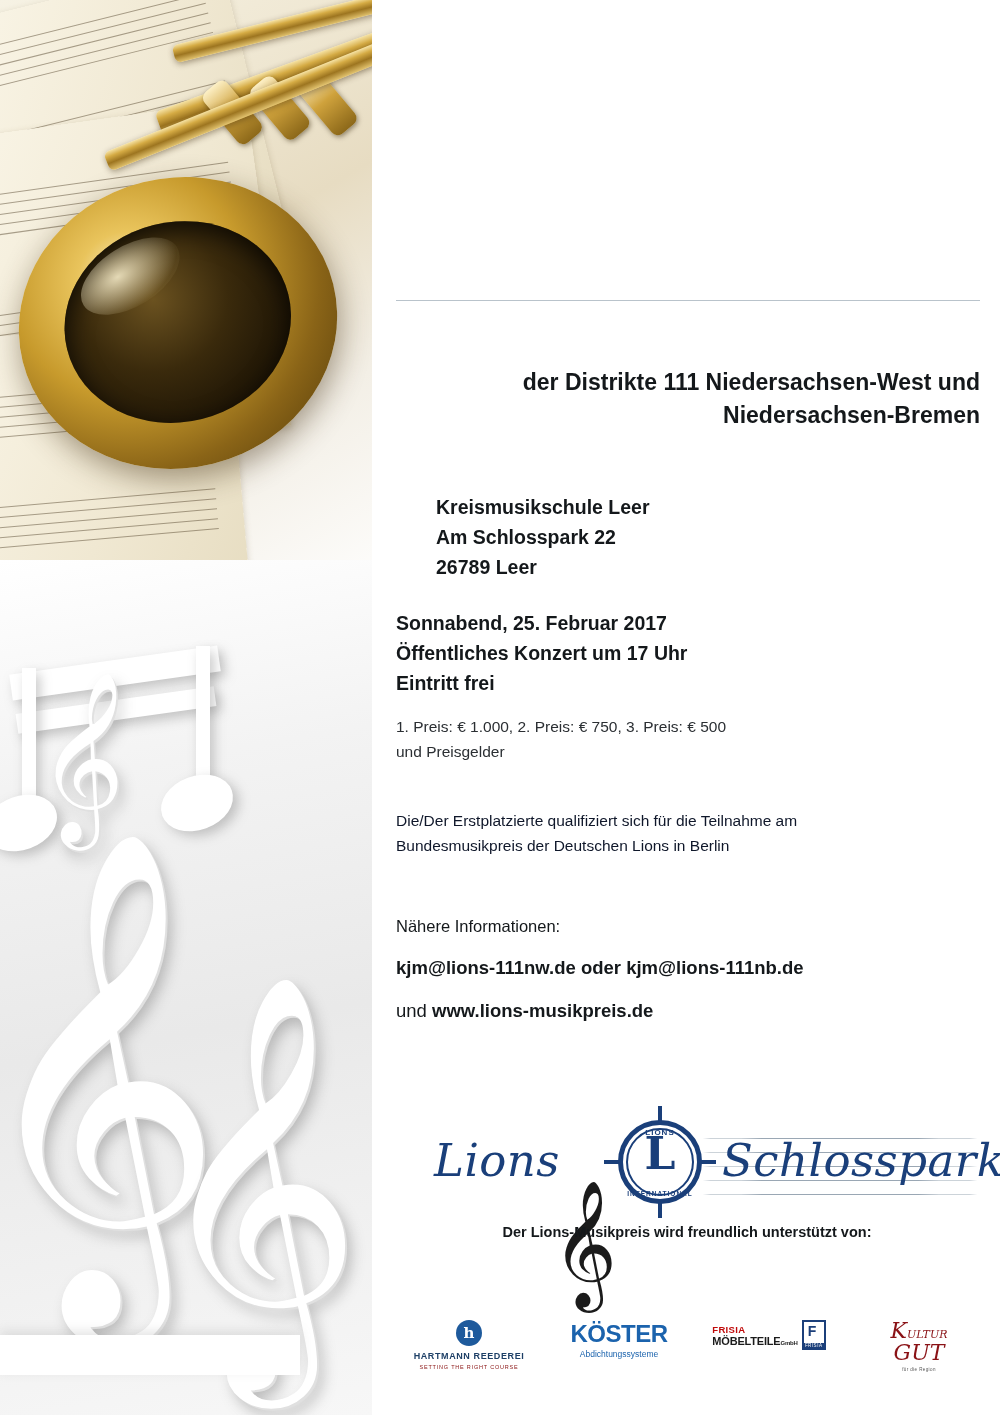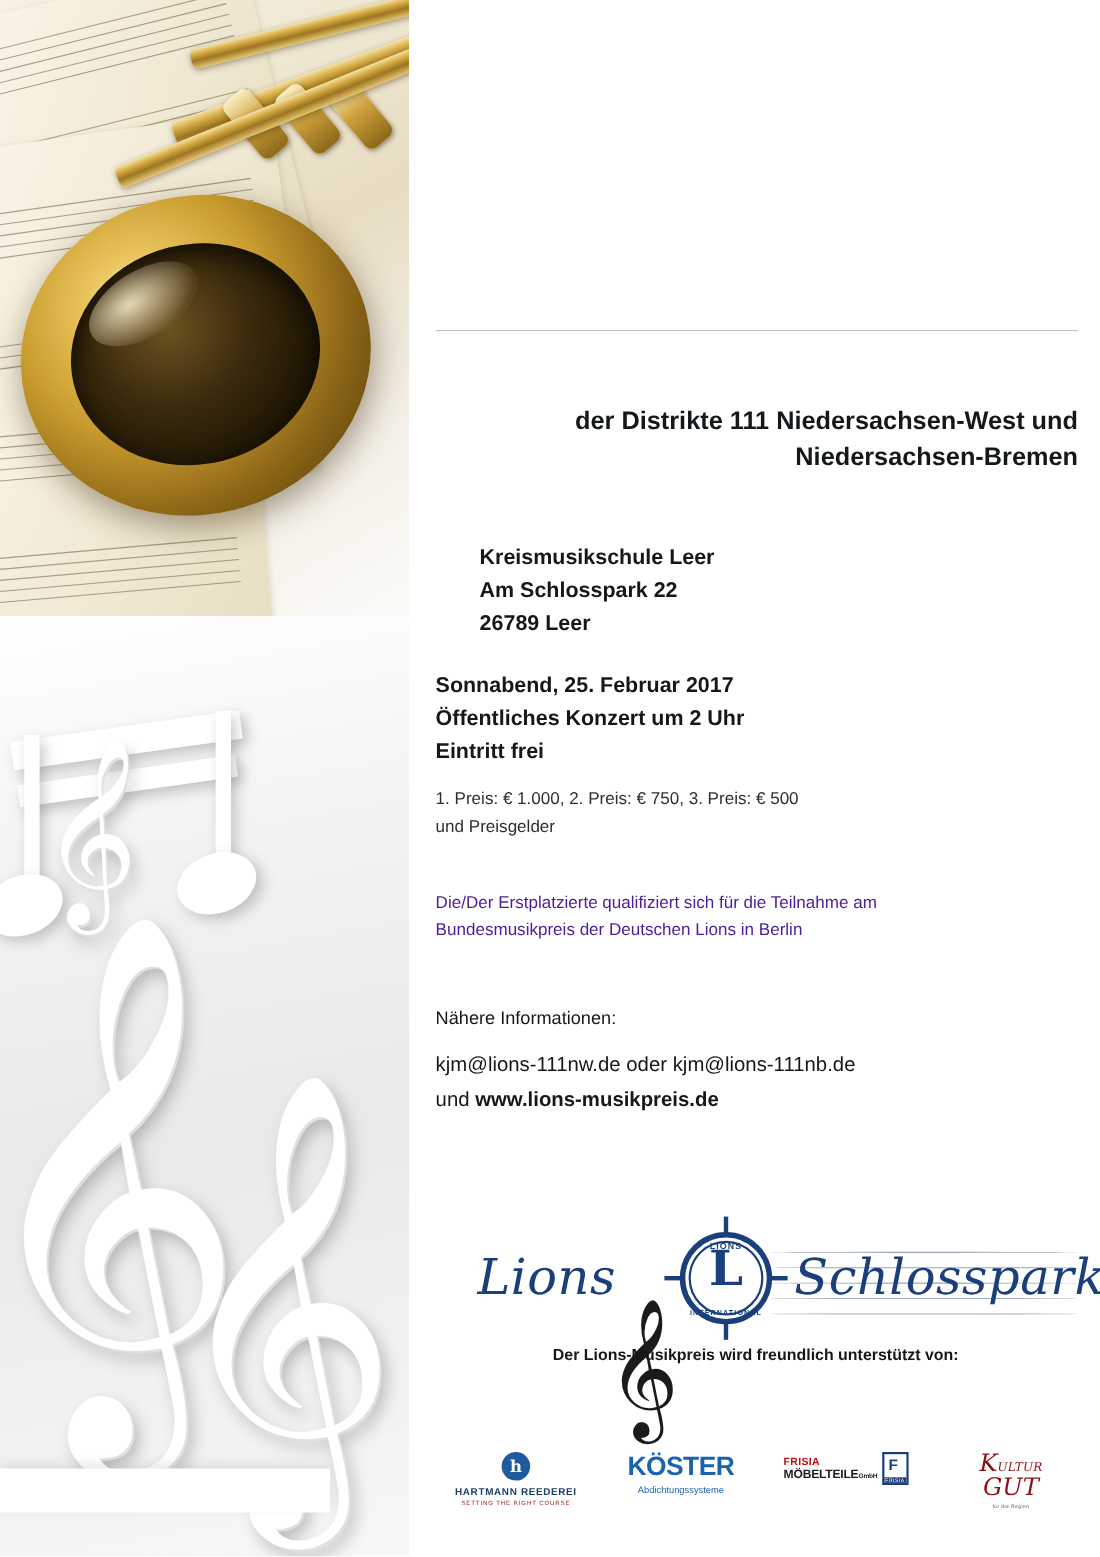--- a/index.html
+++ b/index.html
@@ -213,32 +213,32 @@
     top: 714px;
     font-size: 15.5px;
     font-weight: normal;
     color: #2b2f33;
     line-height: 1.62;
   }
   .qualify {
     top: 808px;
     font-size: 15.5px;
     font-weight: normal;
-    color: #4c1d95;
+    color: #0f172a;
     line-height: 1.62;
   }
   .info {
     top: 912px;
     font-size: 16.5px;
     color: #14181b;
     line-height: 1.7;
   }
   .info .lead { font-weight: normal; }
-  .info .mails { font-weight: normal; font-size: 18.5px; margin-top: 12px; }
-  .info .web { font-size: 18.5px; }
+  .info .mails { font-weight: bold; font-size: 18.5px; margin-top: 12px; }
+  .info .web { margin-top: 12px; font-size: 18.5px; }
   .info .web b { font-weight: bold; }
 
   
   .logo-wrap {
     position: absolute;
     left: 60px; top: 1092px;
     width: 540px; height: 190px;
   }
   .logo-word {
     position: absolute;
@@ -477,21 +477,21 @@
     </div>
 
     <div class="block venue">
       <div>Kreismusikschule Leer</div>
       <div>Am Schlosspark 22</div>
       <div>26789 Leer</div>
     </div>
 
     <div class="block datetime">
       <div>Sonnabend, 25. Februar 2017</div>
-      <div>Öffentliches Konzert um 2 Uhr</div>
+      <div>Öffentliches Konzert um 17 Uhr</div>
       <div>Eintritt frei</div>
     </div>
 
     <div class="block prices">
       <div>1. Preis: € 1.000, 2. Preis: € 750, 3. Preis: € 500</div>
       <div>und Preisgelder</div>
     </div>
 
     <div class="block qualify">
       <div>Die/Der Erstplatzierte qualifiziert sich für die Teilnahme am</div>

